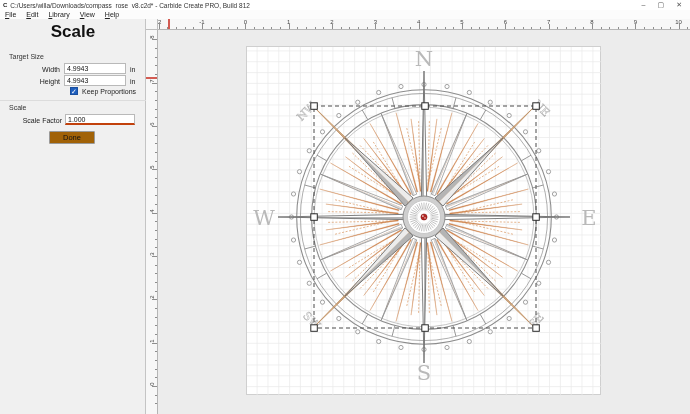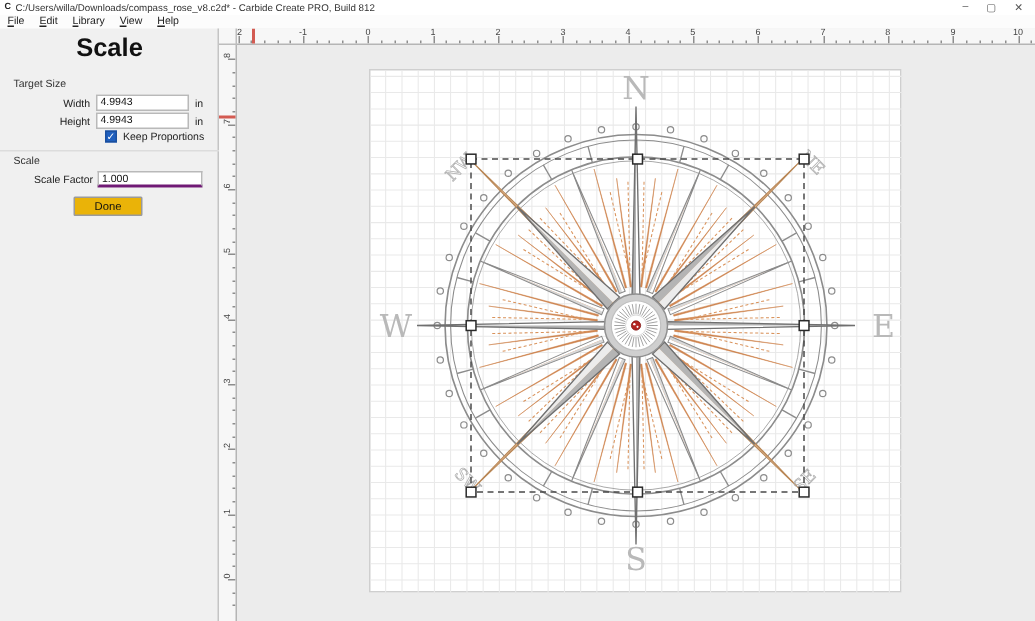--- a/index.html
+++ b/index.html
@@ -23,23 +23,23 @@
     font-size:17px; font-weight:bold; color:#111; }
   .group-label { position:absolute; left:9px; font-size:7px; color:#333; }
   .row-label { position:absolute; font-size:7px; color:#222; text-align:right; }
   .tin { position:absolute; height:11px; font-size:7px; color:#111; background:#fff;
     border:1px solid #b9b9b9; padding:0 2px; font-family:"Liberation Sans",sans-serif; }
   .unit { position:absolute; font-size:7px; color:#222; }
   .sep { position:absolute; left:0; width:146px; height:1px; background:#dcdcdc; }
   .chk { position:absolute; width:8px; height:8px; background:#1f5fbe; border:1px solid #1a4f9e;
     color:#fff; font-size:7px; line-height:7px; text-align:center; }
   .chk-label { position:absolute; font-size:7px; color:#222; }
-  .factor-input { border-bottom:2px solid #701a75; }
+  .factor-input { border-bottom:2px solid #c2410c; }
   .done-btn { position:absolute; left:49px; top:112px; width:46px; height:13px;
-    background:#eab308; border:1px solid #9a9a9a; font-size:7.5px; color:#111;
+    background:#a16207; border:1px solid #9a9a9a; font-size:7.5px; color:#111;
     font-family:"Liberation Sans",sans-serif; border-radius:1px; }
   
   .workspace { position:absolute; left:146px; top:19px; width:544px; height:395px; background:#ececec; }
   .corner { position:absolute; left:0; top:0; width:12px; height:11px; background:#f7f7f7;
     border-right:1px solid #bdbdbd; border-bottom:1px solid #bdbdbd; }
   .topruler { position:absolute; left:0; top:0; width:544px; height:11px; background:#f7f7f7;
     border-bottom:1px solid #b5b5b5; overflow:hidden; }
   .leftruler { position:absolute; left:0; top:11px; width:12px; height:384px; background:#f7f7f7;
     border-right:1px solid #b5b5b5; overflow:hidden; }
   .tick-t { position:absolute; width:1px; background:#8d8d8d; bottom:0; }

